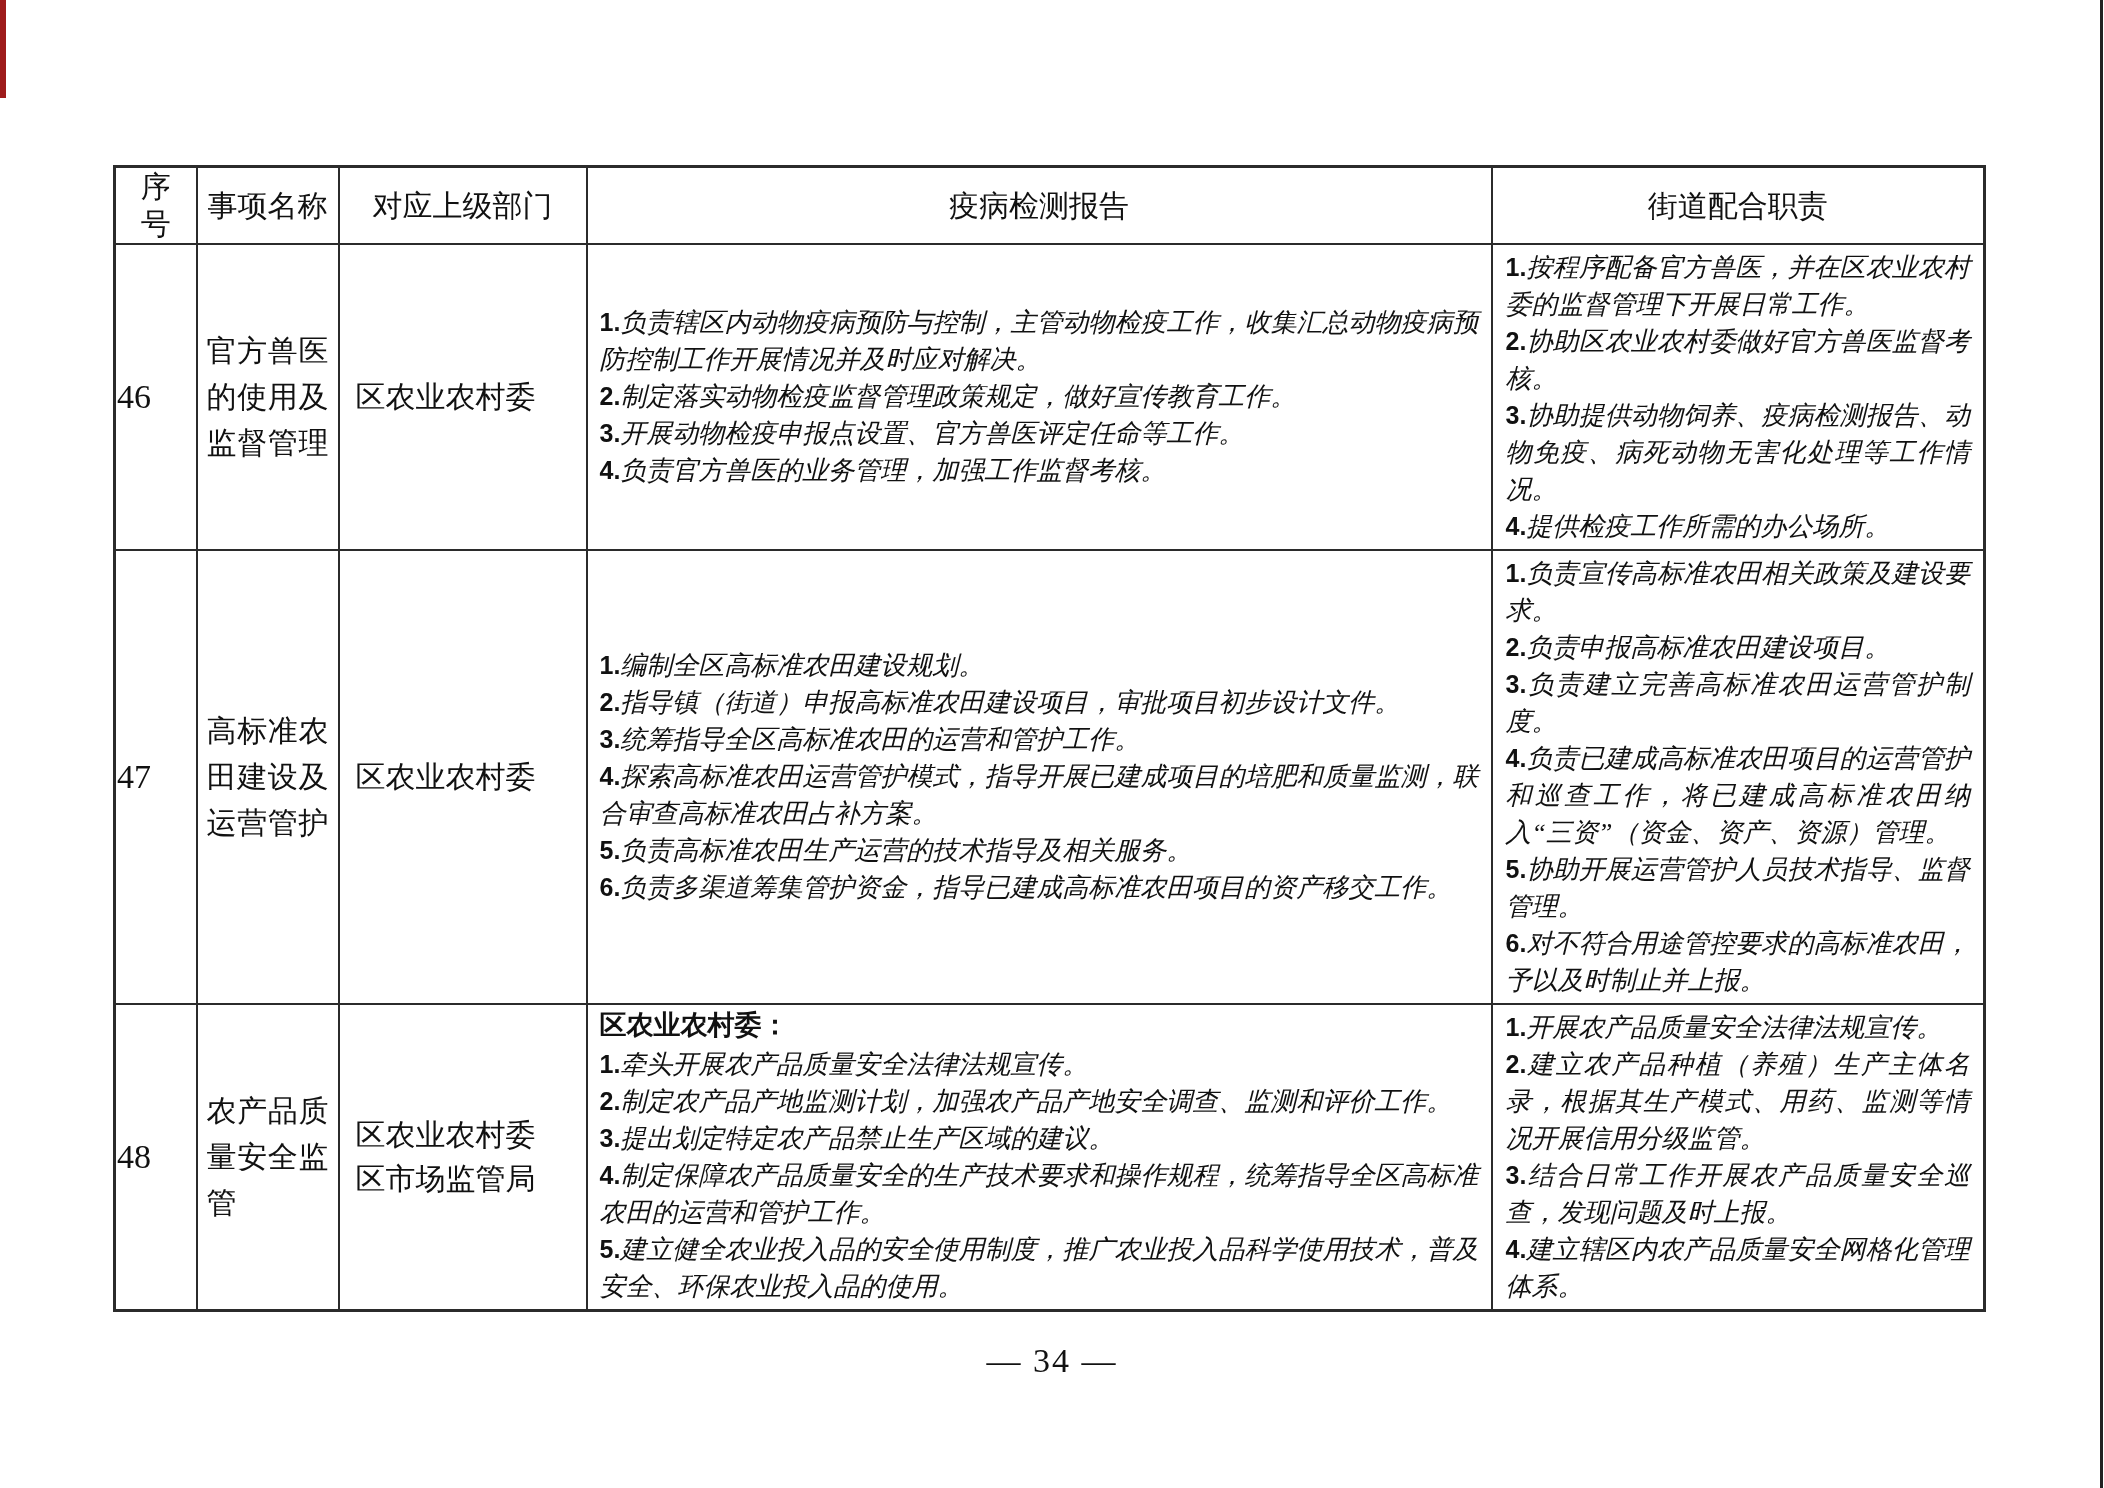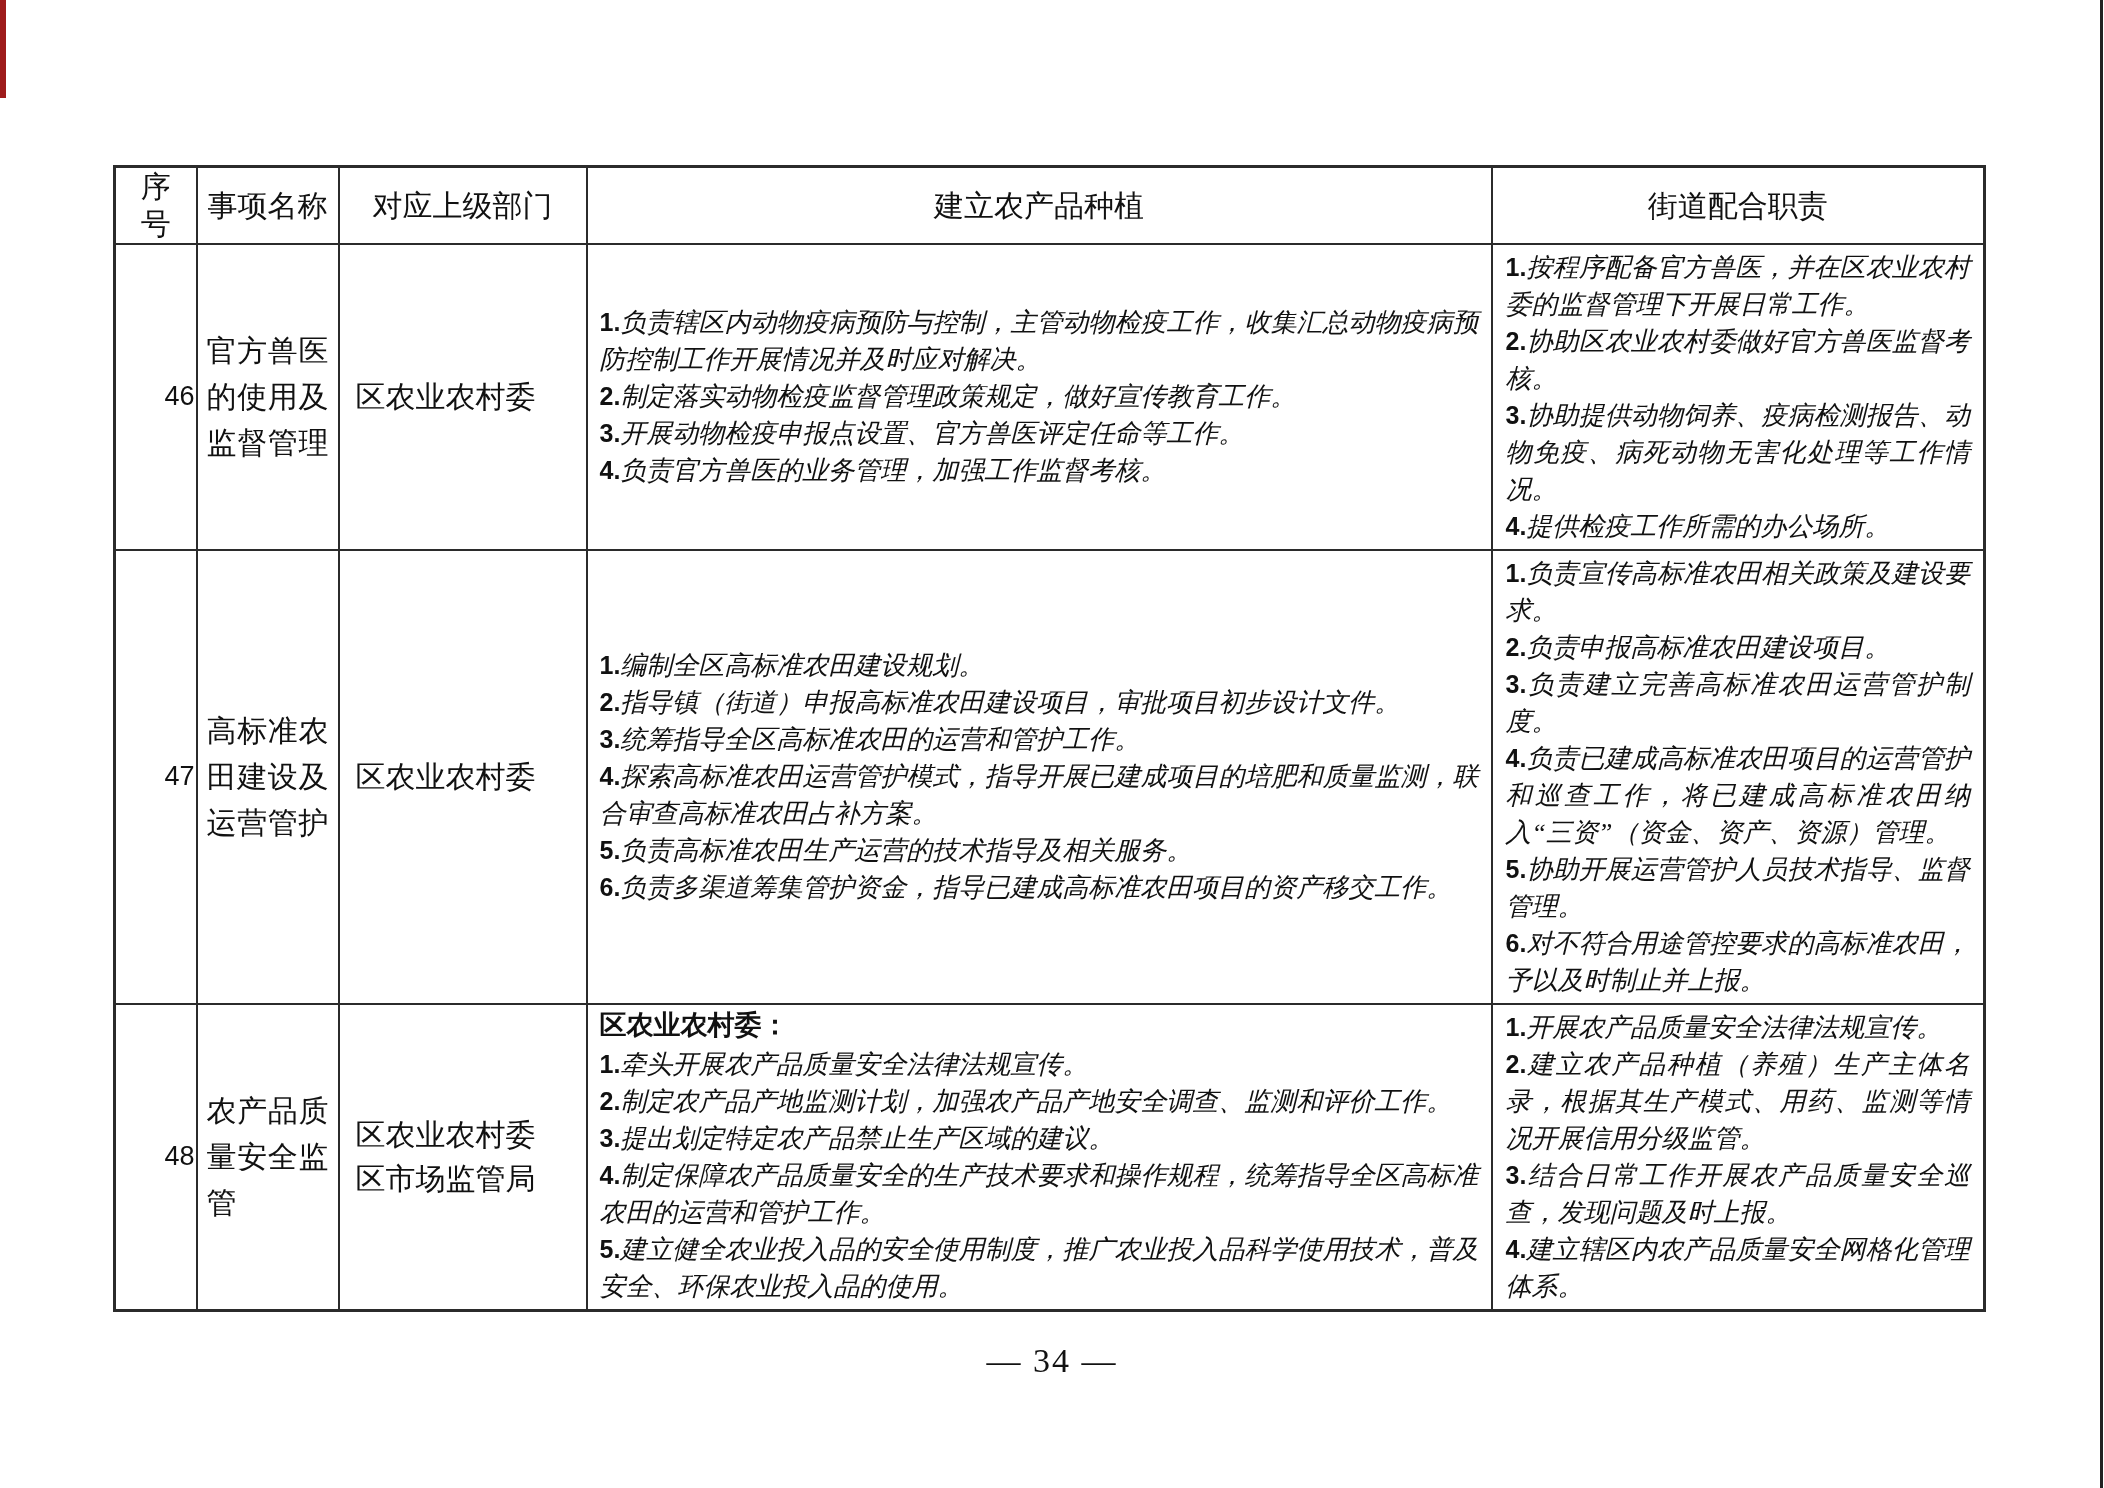--- a/index.html
+++ b/index.html
@@ -25,22 +25,22 @@
   }
   thead tr{height:77px;}
   tr.r-46{height:305px;}
   tr.r-47{height:445px;}
   tr.r-48{height:305px;}
   th{
     font-weight:normal;font-size:30px;line-height:37px;
     text-align:center;white-space:pre-line;padding:0 4px;
   }
   td.c-no{
-    text-align:right;font-size:27px;
-    font-family:Liberation Sans, sans-serif;
+    text-align:left;font-size:34px;
+    font-family:Liberation Serif, serif;
   }
   td.c-name{
     font-size:30px;line-height:46px;
     padding:0 9px;
     text-align:justify;text-align-last:justify;
   }
   td.c-dept{
     font-size:30px;line-height:44px;
     padding:0 15px 0 16px;
     white-space:pre-line;
@@ -83,21 +83,21 @@
       <col style="width:248px">
       <col style="width:905px">
       <col style="width:493px">
     </colgroup>
     <thead>
       <tr>
         <th>序
 号</th>
         <th>事项名称</th>
         <th>对应上级部门</th>
-        <th>建立农产品种植</th>
+        <th>疫病检测报告</th>
         <th>街道配合职责</th>
       </tr>
     </thead>
     <tbody>
       <tr class="r-46">
         <td class="c-no">46</td>
         <td class="c-name">官方兽医的使用及监督管理</td>
         <td class="c-dept">区农业农村委</td>
         <td class="c-duty">
             <div class="li"><b class="num">1.</b><span>负责辖区内动物疫病预防与控制，主管动物检疫工作，收集汇总动物疫病预防控制工作开展情况并及时应对解决。</span></div>

